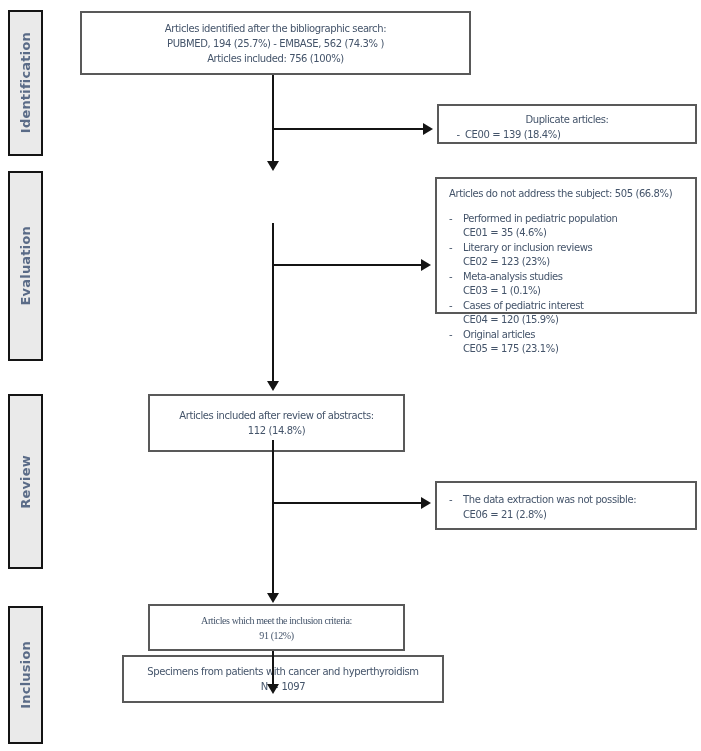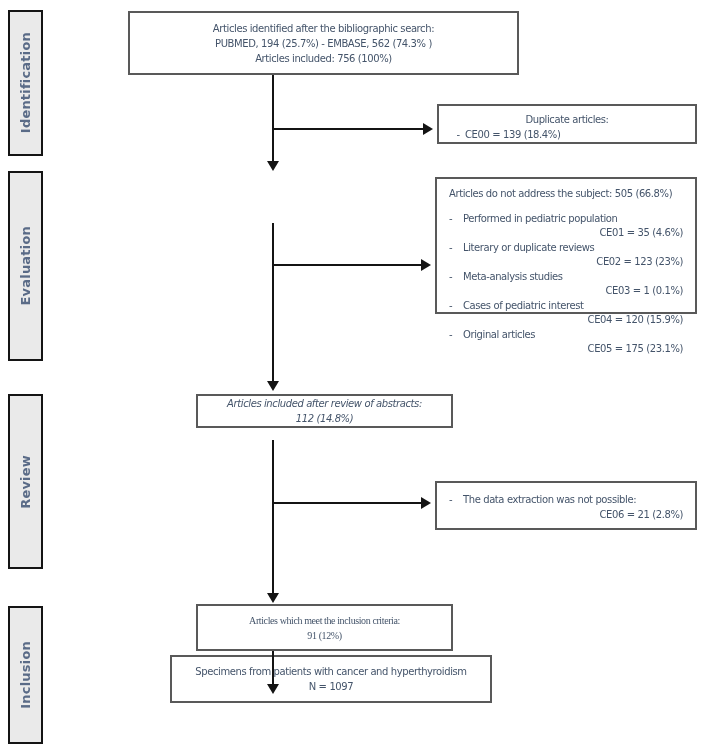--- a/index.html
+++ b/index.html
@@ -25,30 +25,29 @@
   }
   
   .fbox{
     position:absolute;background:#fff;
     border:2px solid #595959;box-sizing:border-box;
     font-size:10px;line-height:15px;letter-spacing:-0.4px;
   }
   .fbox.center{
     display:flex;flex-direction:column;align-items:center;justify-content:center;
     text-align:center;
-    margin-left:48px;
   }
   .fbox .ln{white-space:nowrap;}
   
   .sbox{padding:6px 12px;line-height:15px;}
   .xbox{padding:8px 12px;line-height:14.5px;}
   .xbox .xtitle{white-space:nowrap;margin-bottom:10px;}
   .brow{display:flex;white-space:nowrap;}
   .dash{width:14px;flex:0 0 14px;}
-  .vrow{padding-left:14px;white-space:nowrap;text-align:right;}
+  .vrow{padding-left:14px;white-space:nowrap;}
   
   .vline{position:absolute;width:2px;background:#141414;}
   .hline{position:absolute;height:2px;background:#141414;}
   .ahead-down{
     position:absolute;width:0;height:0;
     border-left:6px solid transparent;border-right:6px solid transparent;
     border-top:10px solid #141414;
   }
   .ahead-right{
     position:absolute;width:0;height:0;
@@ -74,21 +73,21 @@
     <span>Inclusion</span>
   </div>
 
   <div class="fbox center" style="left:80px;top:11px;width:391px;height:64px;">
     <div class="ln">Articles identified after the bibliographic search:</div>
     <div class="ln">PUBMED, 194 (25.7%) - EMBASE, 562 (74.3% )</div>
     <div class="ln">Articles included: 756 (100%)</div>
   </div>
 
 
-  <div class="fbox center" style="left:148px;top:394px;width:257px;height:34px;font-style:italic;">
+  <div class="fbox center" style="left:148px;top:394px;width:257px;height:58px;">
     <div class="ln">Articles included after review of abstracts:</div>
     <div class="ln">112 (14.8%)</div>
   </div>
 
   <div class="fbox center" style="left:148px;top:604px;width:257px;height:47px;font-family:Liberation Serif, serif;">
     <div class="ln">Articles which meet the inclusion criteria:</div>
     <div class="ln">91 (12%)</div>
   </div>
 
   <div class="fbox center" style="left:122px;top:655px;width:322px;height:48px;">
@@ -108,21 +107,21 @@
     <div class="xtitle">Articles do not address the subject: 505 (66.8%)</div>
 
     <div class="brow">
       <span class="dash">-</span>
       <span>Performed in pediatric population</span>
     </div>
     <div class="vrow">CE01 = 35 (4.6%)</div>
 
     <div class="brow">
       <span class="dash">-</span>
-      <span>Literary or duplicate reviews</span>
+      <span>Literary or inclusion reviews</span>
     </div>
     <div class="vrow">CE02 = 123 (23%)</div>
 
     <div class="brow">
       <span class="dash">-</span>
       <span>Meta-analysis studies</span>
     </div>
     <div class="vrow">CE03 = 1 (0.1%)</div>
 
     <div class="brow">

